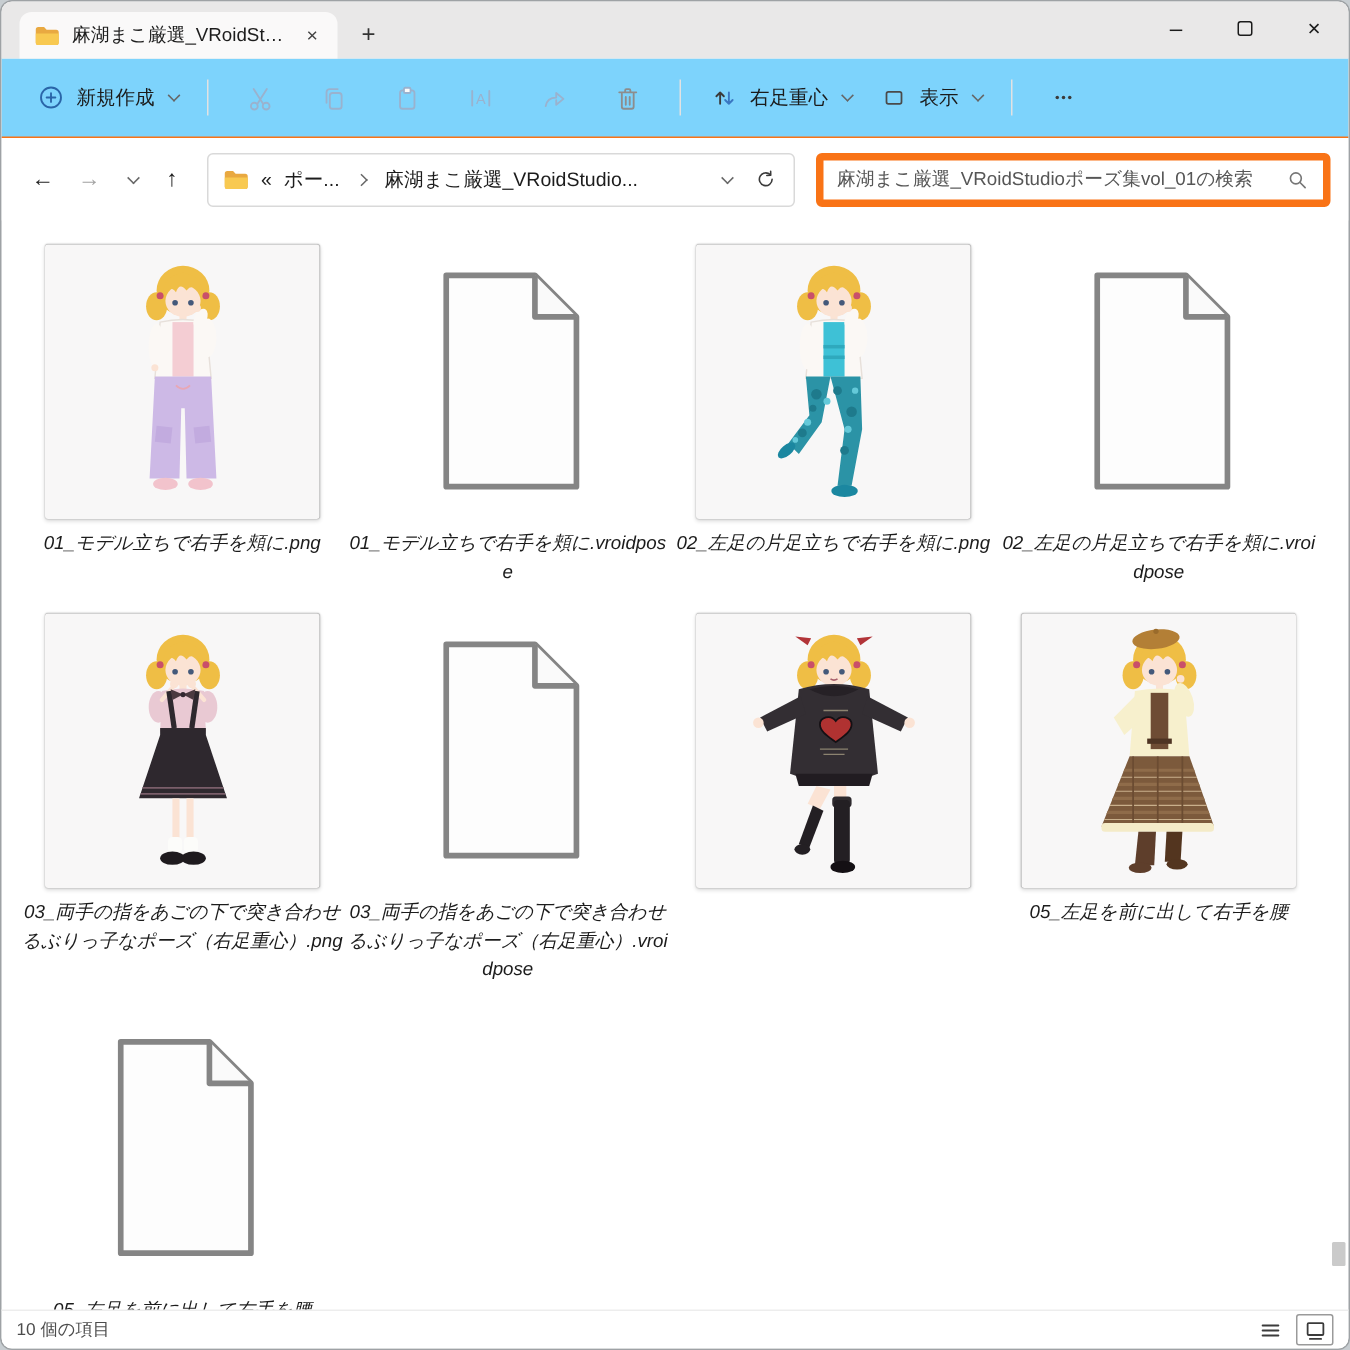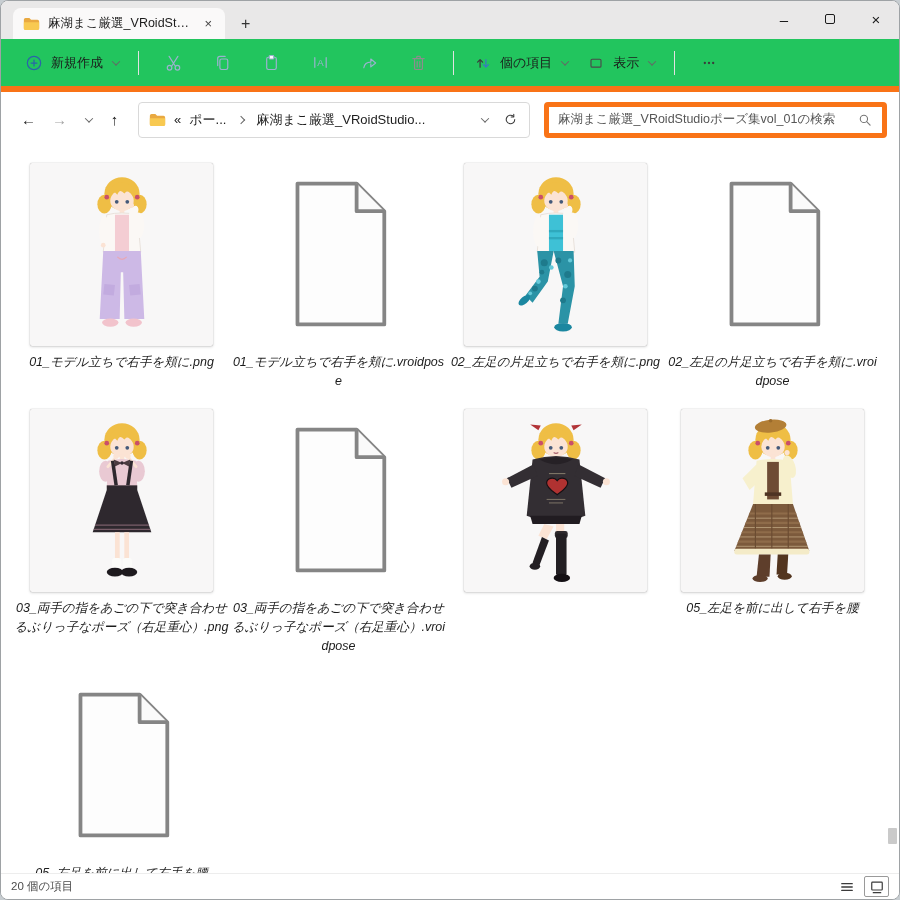--- a/index.html
+++ b/index.html
@@ -30,21 +30,21 @@
     font-size:12.5px;
   }
   .tab-title { flex:1; white-space:nowrap; overflow:hidden; text-overflow:ellipsis; }
   .tab-close { font-size:13px; color:#444; padding:0 5px; cursor:default; }
   .newtab { height:31px; display:flex; align-items:center; padding:0 16px; font-size:16px; color:#333; }
   .wincontrols { position:absolute; top:0; right:0; height:36px; display:flex; }
   .wc { width:46px; height:36px; display:flex; align-items:center; justify-content:center; font-size:15px; color:#1b1b1b; }
   .wc-box { width:10px; height:10px; border:1.3px solid #1b1b1b; border-radius:2px; }
   
   .toolbar {
-    height:53px; background:#22c55e; border-bottom:6px solid #f97316;
+    height:53px; background:#7dd3fc; border-bottom:1px solid #f97316;
     display:flex; align-items:center; padding:0 14px;
   }
   .tb-btn {
     display:flex; align-items:center; gap:7px;
     padding:7px 9px; border-radius:4px; font-size:13px; color:#1b1b1b;
   }
   .tb-icon-btn { padding:7px 14px; }
   .tb-sep { width:1px; height:24px; background:#E2E2E2; margin:0 10px; }
   .chev { display:inline-block; width:6px; height:6px; border-right:1.3px solid #666; border-bottom:1.3px solid #666; transform:rotate(45deg) translate(-1px,-1px); margin-left:3px; }
   .chev-r { display:inline-block; width:6px; height:6px; border-right:1.3px solid #666; border-bottom:1.3px solid #666; transform:rotate(-45deg); margin:0 4px; }
@@ -187,21 +187,21 @@
       </span>
     </div>
     <div class="tb-sep"></div>
     <div class="tb-btn">
       <span>
         <svg width="20" height="20" viewBox="0 0 24 24" fill="none" stroke-width="1.5" stroke-linecap="round" stroke-linejoin="round">
             <path d="M8.5 17 V8 M8.5 8 l-3 3 M8.5 8 l3 3" stroke="#3B3B3B"></path>
             <path d="M15.5 8 v9 M15.5 17 l-3 -3 M15.5 17 l3 -3" stroke="#3A77C2"></path>
           </svg>
       </span>
-      <span>個の項目</span>
+      <span>右足重心</span>
       <span class="chev"></span>
     </div>
     <div class="tb-btn">
       <span>
         <svg width="20" height="20" viewBox="0 0 24 24" fill="none" stroke="#4A4A4A" stroke-width="1.4">
             <rect x="6" y="7.5" width="12" height="9.5" rx="1.5"></rect>
           </svg>
       </span>
       <span>表示</span>
       <span class="chev"></span>
@@ -498,21 +498,21 @@
           </svg>
         </div>
         <div class="filelabel">05_左足を前に出して右手を腰</div>
       </div>
 
     </div>
     <div class="scroll-thumb"></div>
   </div>
 
   <div class="statusbar">
-    <span>20 個の項目</span>
+    <span>10 個の項目</span>
     <div class="view-btns">
       <div class="vb">
         <svg width="18" height="18" viewBox="0 0 24 24" fill="none" stroke="#3B3B3B" stroke-width="1.7" stroke-linecap="round">
             <path d="M5 7.5 h14 M5 12 h14 M5 16.5 h14"></path>
           </svg>
       </div>
       <div class="vb selected">
         <svg width="18" height="18" viewBox="0 0 24 24" fill="none" stroke="#3B3B3B" stroke-width="1.6" stroke-linecap="round">
             <rect x="5" y="5.5" width="14" height="10.5" rx="1"></rect>
             <path d="M7 19.5 h10"></path>

